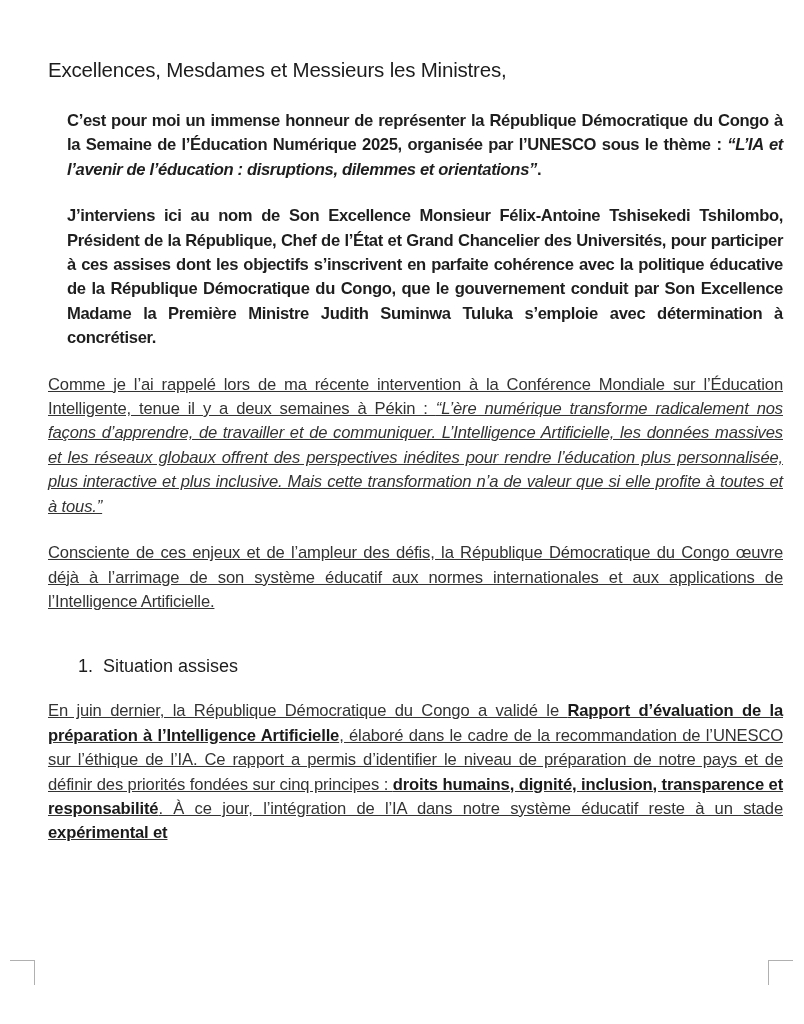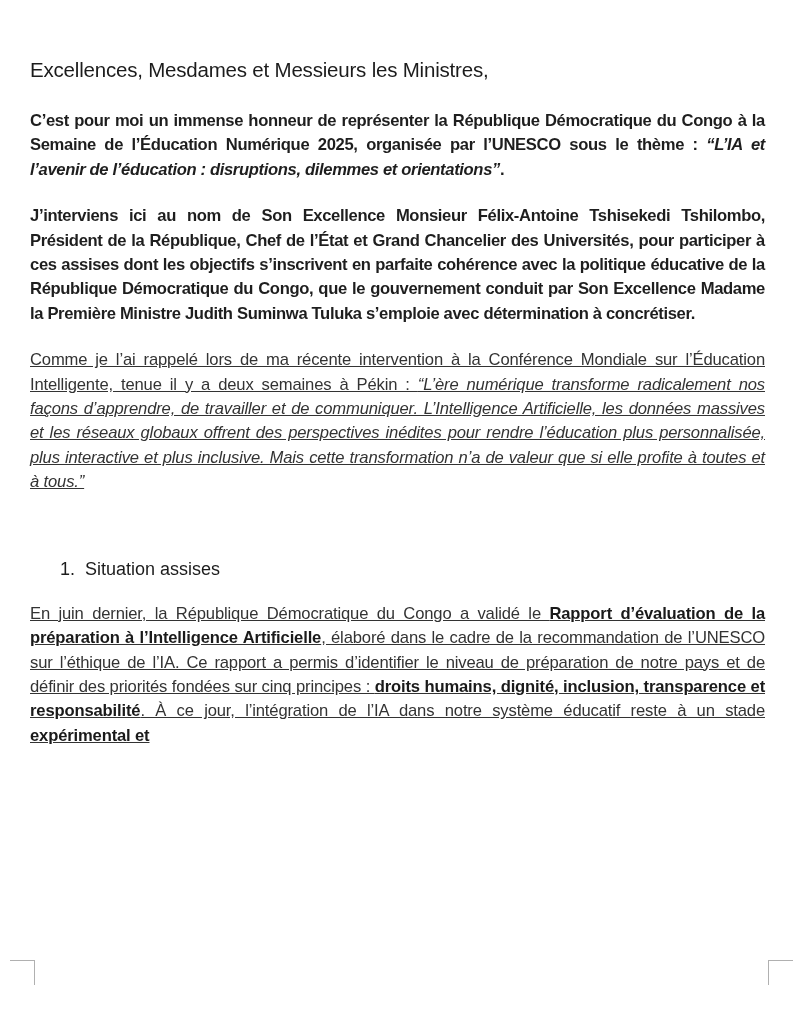--- a/index.html
+++ b/index.html
@@ -10,21 +10,21 @@
   body {
     width: 804px;
     height: 1024px;
     position: relative;
     overflow: hidden;
     font-family: "Liberation Sans", sans-serif;
     color: #2b2b2b;
   }
   .page {
     position: absolute;
-    left: 30px;
+    left: 48px;
     top: 56px;
     width: 735px;
   }
   .salutation {
     font-size: 20.5px;
     line-height: 28px;
     color: #1c1c1c;
     margin: 0 0 25px 0;
     letter-spacing: -0.2px;
   }
@@ -34,20 +34,21 @@
     font-size: 16.6px;
     line-height: 24.4px;
     text-align: justify;
     text-align-last: left;
     letter-spacing: -0.15px;
   }
   p.strong {
     font-weight: bold;
     color: #1e1e1e;
     letter-spacing: -0.35px;
+    margin-left: 19px;
   }
   p.regular {
     color: #333333;
     text-decoration: underline;
   }
   .gap { height: 22px; }
   em { font-style: italic; }
   b { font-weight: bold; color: #1a1a1a; }
   .heading {
     font-size: 18px;
@@ -93,20 +94,21 @@
   <div class="gap"></div>
 
   <p class="strong">J’interviens ici au nom de Son Excellence Monsieur Félix-Antoine Tshisekedi Tshilombo, Président de la République, Chef de l’État et Grand Chancelier des Universités, pour participer à ces assises dont les objectifs s’inscrivent en parfaite cohérence avec la politique éducative de la République Démocratique du Congo, que le gouvernement conduit par Son Excellence Madame la Première Ministre Judith Suminwa Tuluka s’emploie avec détermination à concrétiser.</p>
 
   <div class="gap"></div>
 
   <p class="regular"><span>Comme je l’ai rappelé lors de ma récente intervention à la Conférence Mondiale sur l’Éducation Intelligente, tenue il y a deux semaines à Pékin : </span><em>“L’ère numérique transforme radicalement nos façons d’apprendre, de travailler et de communiquer. L’Intelligence Artificielle, les données massives et les réseaux globaux offrent des perspectives inédites pour rendre l’éducation plus personnalisée, plus interactive et plus inclusive. Mais cette transformation n’a de valeur que si elle profite à toutes et à tous.”</em></p>
 
   <div class="gap"></div>
 
+  <p class="regular">Consciente de ces enjeux et de l’ampleur des défis, la République Démocratique du Congo œuvre déjà à l’arrimage de son système éducatif aux normes internationales et aux applications de l’Intelligence Artificielle.</p>
 
   <div class="gap"></div>
 
 
   <div class="heading">
     <span>1.</span>
     <span>Situation assises</span>
   </div>
 
   <p class="regular"><span>En juin dernier, la République Démocratique du Congo a validé le </span><b>Rapport d’évaluation de la préparation à l’Intelligence Artificielle</b><span>, élaboré dans le cadre de la recommandation de l’UNESCO sur l’éthique de l’IA. Ce rapport a permis d’identifier le niveau de préparation de notre pays et de définir des priorités fondées sur cinq principes : </span><b>droits humains, dignité, inclusion, transparence et responsabilité</b><span>. À ce jour, l’intégration de l’IA dans notre système éducatif reste à un stade </span><b>expérimental et</b></p>

